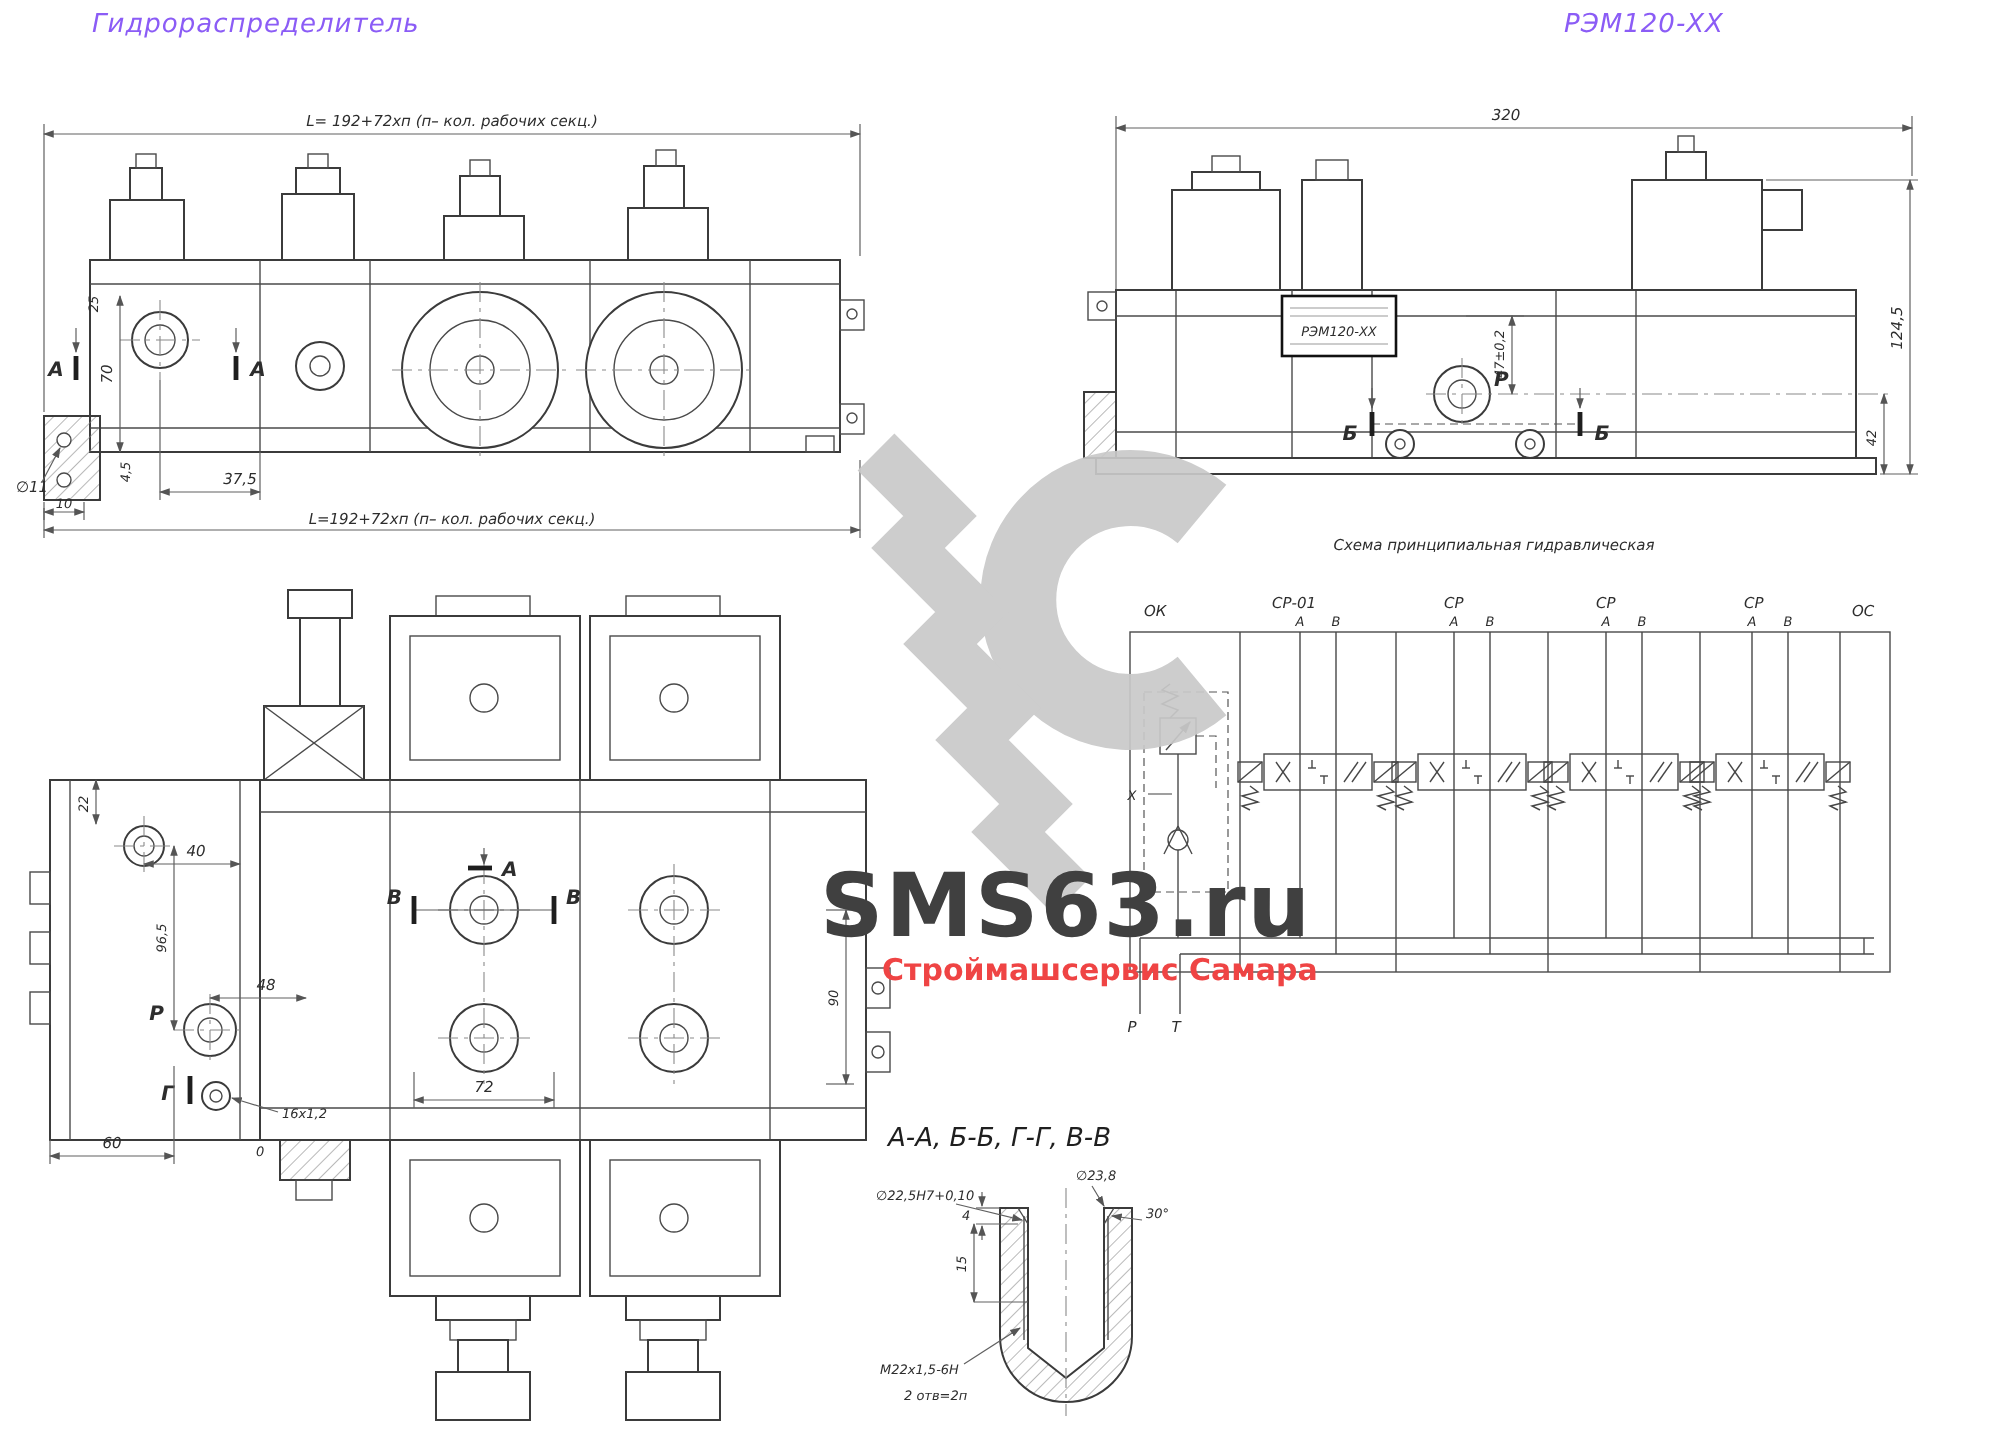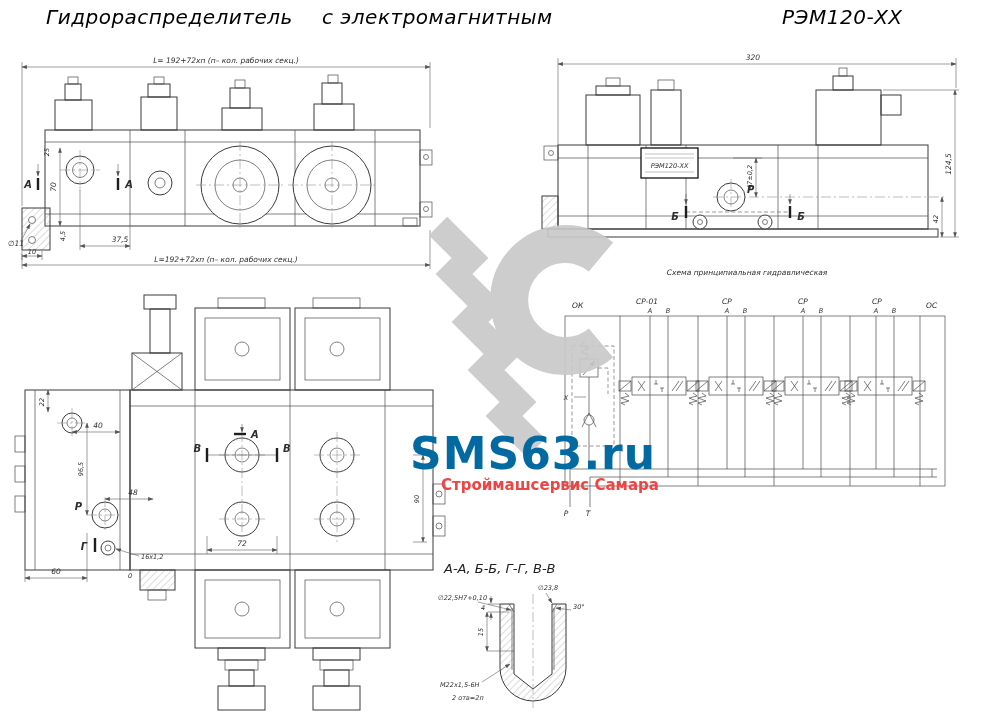--- a/index.html
+++ b/index.html
@@ -1,46 +1,45 @@
 <!DOCTYPE html>
 <html><head>
 <meta charset="utf-8">
 <style>
   html,body{margin:0;padding:0;background:#ddd;}
   .canvas{position:relative;width:1000px;height:720px;background:#ffffff;overflow:hidden;
           font-family:"DejaVu Sans",sans-serif;}
-  .title-word{position:absolute;top:5px;font-size:20px;font-style:italic;color:#000000;
+  .title-word{position:absolute;top:5px;font-size:13px;font-style:italic;color:#8b5cf6;
               white-space:nowrap;letter-spacing:.5px;}
   svg{position:absolute;overflow:visible;}
   svg text{font-family:"DejaVu Sans",sans-serif;font-style:italic;fill:#2d2d2d;}
   .ol{stroke:#3b3b3b;stroke-width:1;fill:none;}
   .os{stroke:#4a4a4a;stroke-width:.7;fill:none;}
   .dl{stroke:#606060;stroke-width:.6;fill:none;}
   .thk{stroke:#1e1e1e;stroke-width:2.4;fill:none;}
   .cl{stroke:#8a8a8a;stroke-width:.55;fill:none;stroke-dasharray:10 3 2 3;}
   .dsh{stroke:#555;stroke-width:.6;fill:none;stroke-dasharray:4 2.5;}
   .fw{fill:#fff;}
   text.d{font-size:7.5px;}
   text.d2{font-size:6.5px;}
   text.sec{font-size:10px;font-weight:bold;}
   text.ttl2{font-size:13px;fill:#1f1f1f;}
   .vg rect,.vg line,.vg polyline{stroke:#474747;stroke-width:.7;fill:none;}
   .np{stroke:#111;stroke-width:1.3;fill:#fff;}
   .npl{stroke:#999;stroke-width:.6;}
   .wm-brand{position:absolute;left:410px;top:428px;font-size:44px;font-weight:bold;
-            color:#0369a1;letter-spacing:1px;}
+            color:#404040;letter-spacing:1px;}
   .wm-cap{position:absolute;left:441px;top:476px;font-size:15px;font-weight:bold;color:#ef4444;}
 </style>
 </head>
 <body>
 
 <div class="canvas">
 
   <span class="title-word" style="left:46px">Гидрораспределитель</span>
-  <span class="title-word" style="left:322px">с электромагнитным</span>
   <span class="title-word" style="left:782px">РЭМ120-ХХ</span>
 
   <svg style="left:8px;top:50px" width="430" height="220" viewBox="0 0 430 220">
     <defs>
       <marker id="ar1" viewBox="0 0 10 10" refX="9" refY="5" markerWidth="9" markerHeight="9" orient="auto-start-reverse">
         <path d="M0,1.5 L10,5 L0,8.5 z" fill="#555"></path>
       </marker>
       <pattern id="ht1" patternUnits="userSpaceOnUse" width="5" height="5" patternTransform="rotate(45)">
         <line x1="0" y1="0" x2="0" y2="5" stroke="#888" stroke-width="0.6"></line>
       </pattern>

